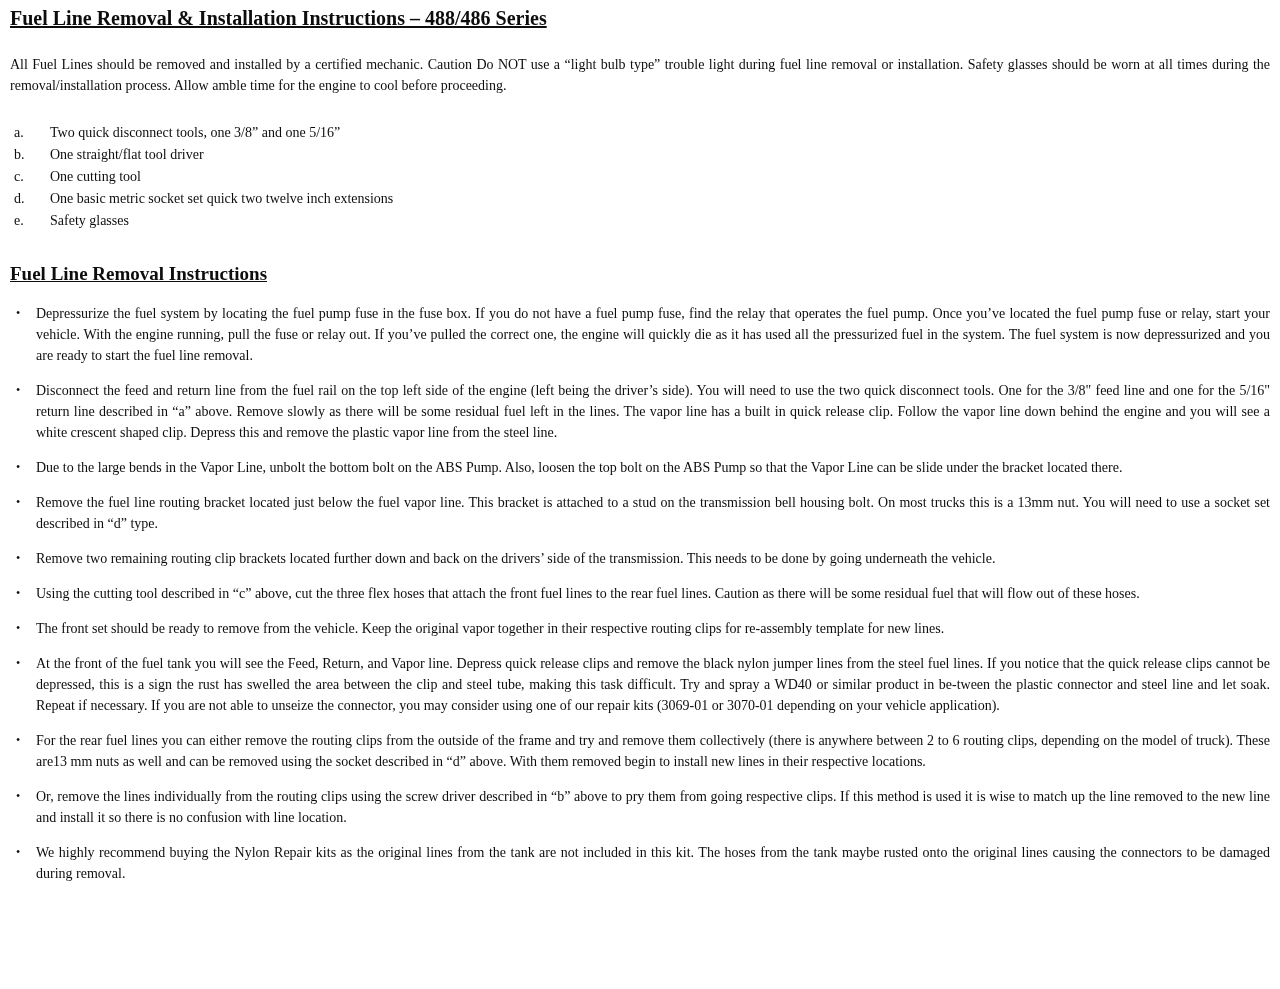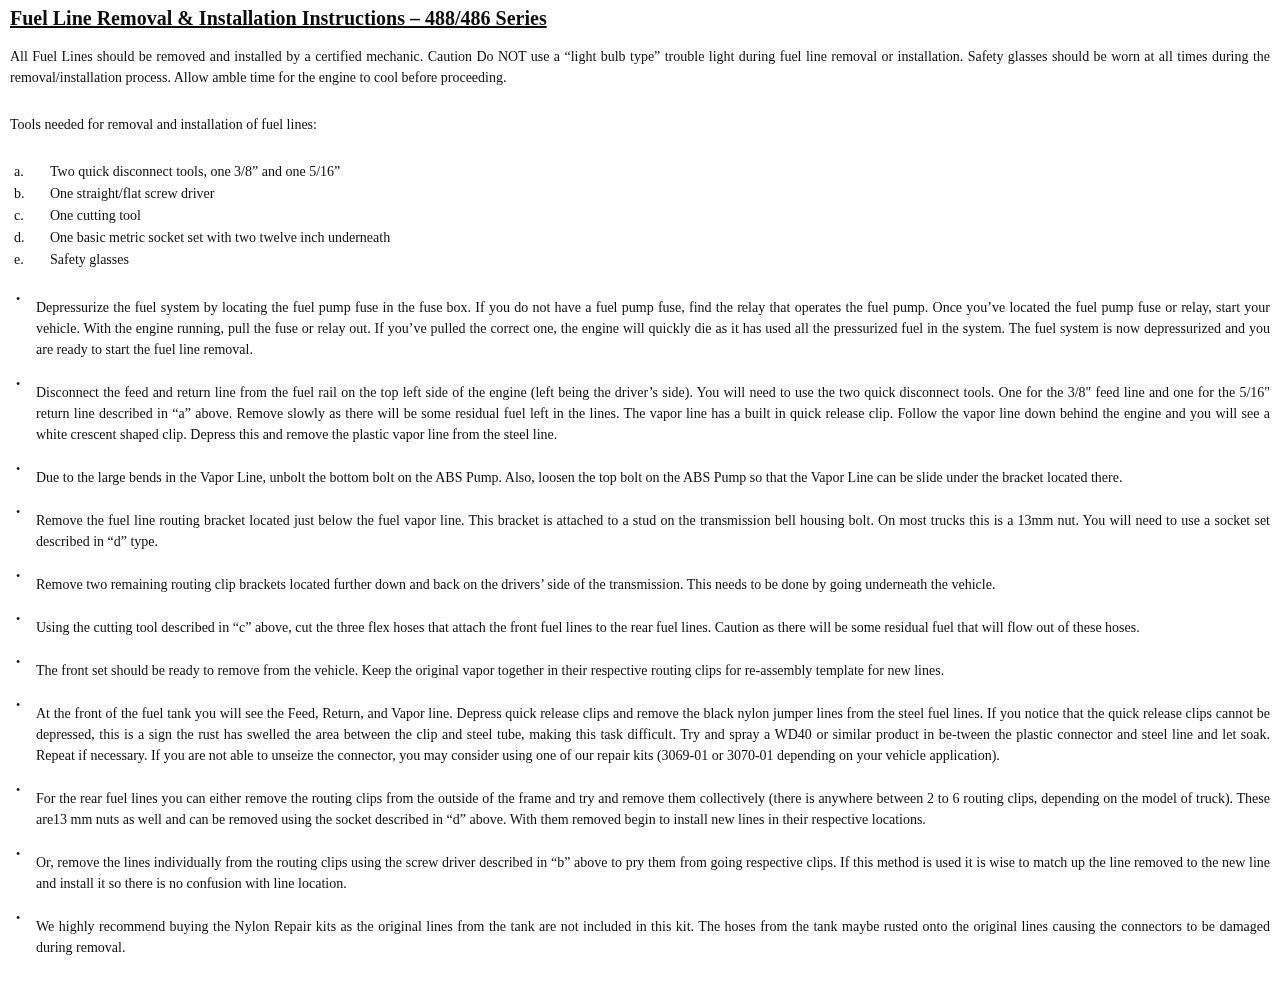--- a/index.html
+++ b/index.html
@@ -16,21 +16,21 @@
     border-radius: 6px;
   }
   .doc-title {
     font-size: 20px;
     font-weight: bold;
     text-decoration: underline;
     margin: 2px 0 0 0;
     line-height: 24px;
   }
   .intro {
-    margin: 16px 0 0 0;
+    margin: 24px 0 0 0;
     line-height: 21px;
     text-align: justify;
   }
   .tools-intro {
     margin: 26px 0 0 0;
     line-height: 21px;
   }
   .tools-list {
     margin: 26px 0 0 0;
     padding: 0;
@@ -65,57 +65,56 @@
   .bullet {
     flex: none;
     width: 26px;
     padding-left: 6px;
     box-sizing: border-box;
     font-size: 12px;
   }
   .step-text {
     flex: 1;
     text-align: justify;
-    margin-top: 8px;
   }
 </style>
 </head>
 <body>
 
 <div class="page">
 
   <h1 class="doc-title">Fuel Line Removal &amp; Installation Instructions – 488/486 Series</h1>
 
   <p class="intro">All Fuel Lines should be removed and installed by a certified mechanic. Caution Do NOT use a “light bulb type” trouble light during fuel line removal or installation. Safety glasses should be worn at all times during the removal/installation process. Allow amble time for the engine to cool before proceeding.</p>
 
-  <p class="tools-intro">Tools needed for removal and installation of fuel lines:</p>
 
   <div class="tools-list">
     <div class="tool-item">
       <span class="tool-marker">a.</span>
       <span class="tool-text">Two quick disconnect tools, one 3/8” and one 5/16”</span>
     </div>
     <div class="tool-item">
       <span class="tool-marker">b.</span>
-      <span class="tool-text">One straight/flat screw driver</span>
+      <span class="tool-text">One straight/flat tool driver</span>
     </div>
     <div class="tool-item">
       <span class="tool-marker">c.</span>
       <span class="tool-text">One cutting tool</span>
     </div>
     <div class="tool-item">
       <span class="tool-marker">d.</span>
-      <span class="tool-text">One basic metric socket set with two twelve inch underneath</span>
+      <span class="tool-text">One basic metric socket set quick two twelve inch extensions</span>
     </div>
     <div class="tool-item">
       <span class="tool-marker">e.</span>
       <span class="tool-text">Safety glasses</span>
     </div>
   </div>
 
+  <h2 class="section-title">Fuel Line Removal Instructions</h2>
 
   <div class="steps">
     <div class="step-item">
       <span class="bullet">•</span>
       <span class="step-text">Depressurize the fuel system by locating the fuel pump fuse in the fuse box. If you do not have a fuel pump fuse, find the relay that operates the fuel pump. Once you’ve located the fuel pump fuse or relay, start your vehicle. With the engine running, pull the fuse or relay out. If you’ve pulled the correct one, the engine will quickly die as it has used all the pressurized fuel in the system. The fuel system is now depressurized and you are ready to start the fuel line removal.</span>
     </div>
     <div class="step-item">
       <span class="bullet">•</span>
       <span class="step-text">Disconnect the feed and return line from the fuel rail on the top left side of the engine (left being the driver’s side). You will need to use the two quick disconnect tools. One for the 3/8" feed line and one for the 5/16" return line described in “a” above. Remove slowly as there will be some residual fuel left in the lines. The vapor line has a built in quick release clip. Follow the vapor line down behind the engine and you will see a white crescent shaped clip. Depress this and remove the plastic vapor line from the steel line.</span>
     </div>

